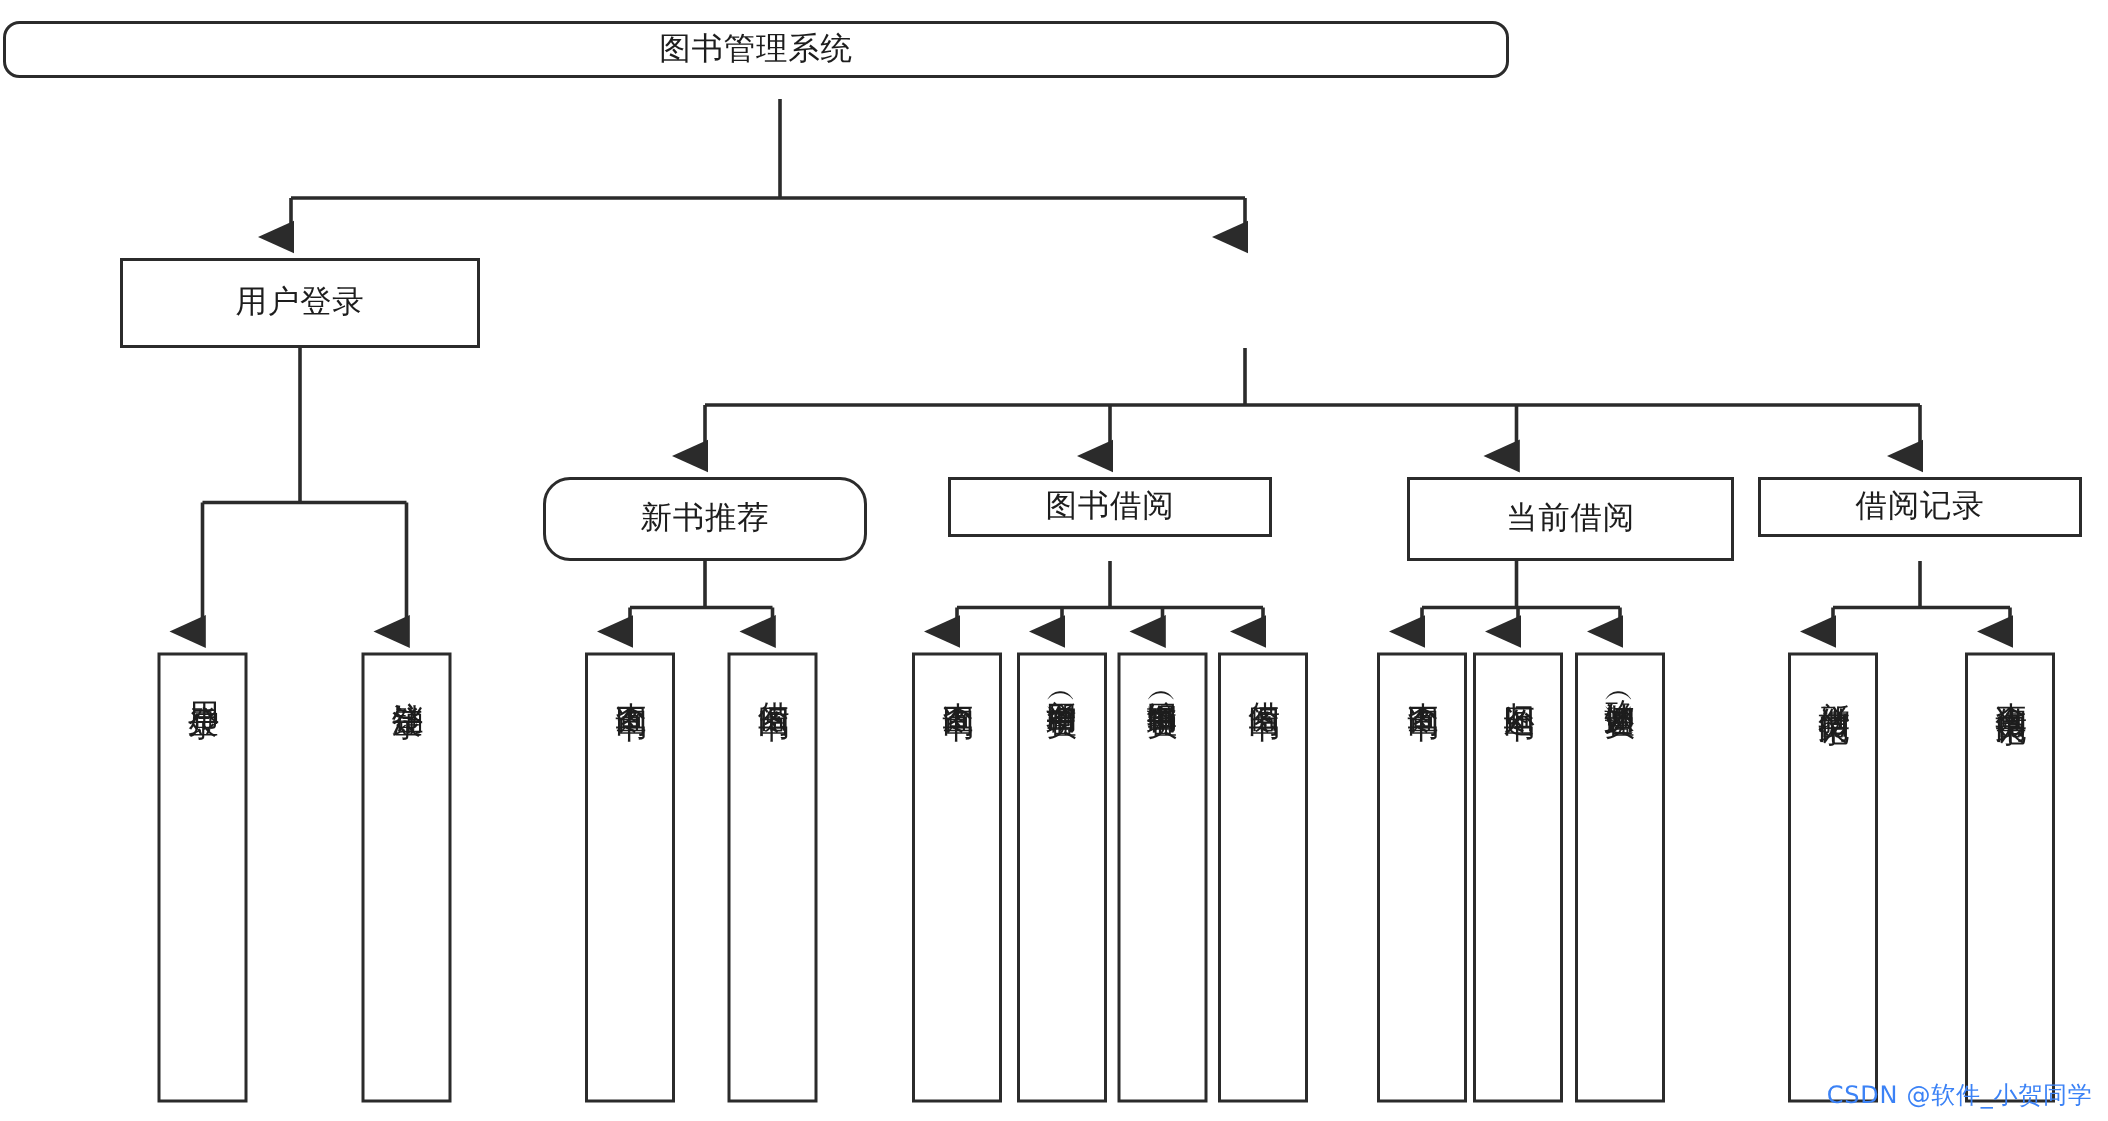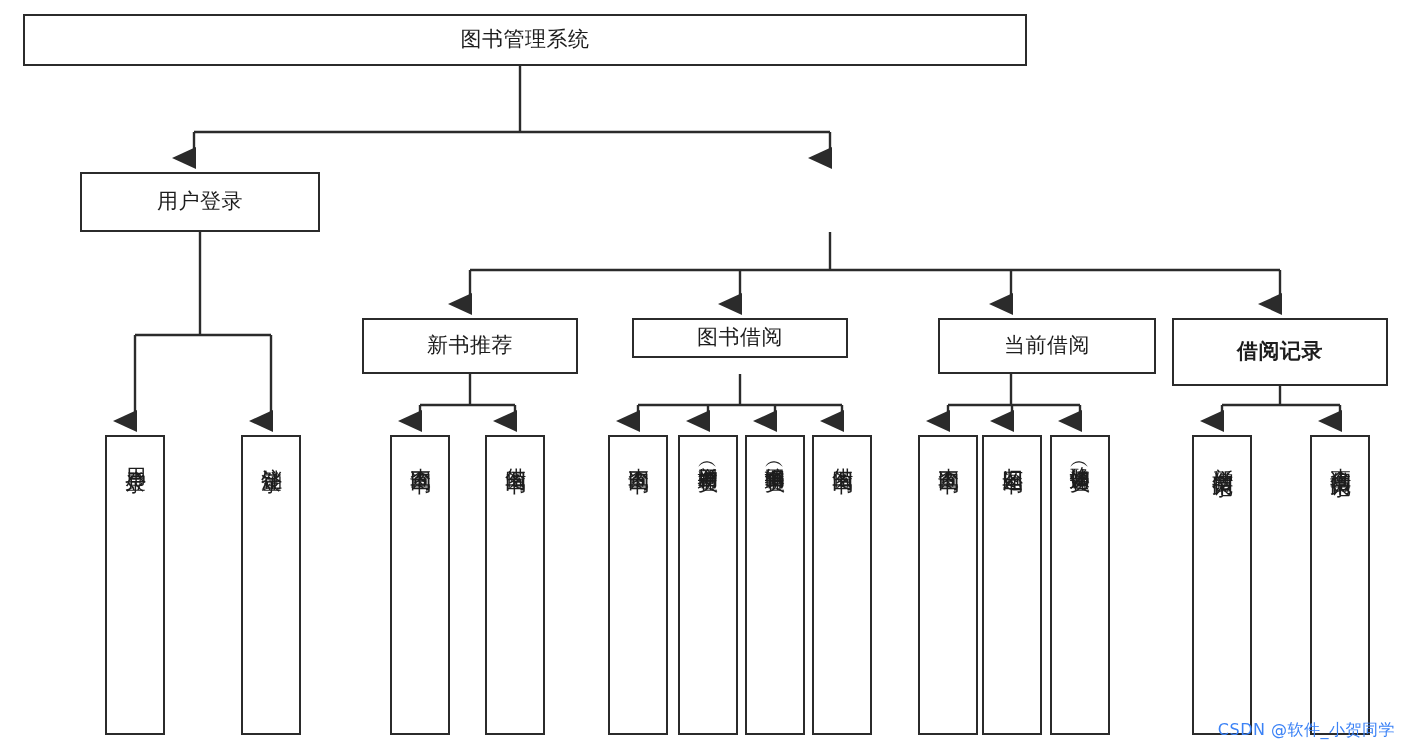--- a/index.html
+++ b/index.html
@@ -126,38 +126,38 @@
       <path d="M 1012 405 L 1012 421" marker-end="url(#arrowdown)"></path>
       <path d="M 1080 405 L 1080 421" marker-end="url(#arrowdown)"></path>
 
       <path d="M 1280 374 L 1280 405"></path>
       <path d="M 1222 405 L 1340 405"></path>
       <path d="M 1222 405 L 1222 421" marker-end="url(#arrowdown)"></path>
       <path d="M 1340 405 L 1340 421" marker-end="url(#arrowdown)"></path>
     </g>
   </svg>
 
-  <div class="node node-h" style="left:23px; top:14px; width:1004px; height:52px;">
+  <div class="node node-h" style="left:2px; top:14px; width:1004px; height:38px;border-radius:11px;">
     <span>图书管理系统</span>
   </div>
 
   <div class="node node-h" style="left:80px; top:172px; width:240px; height:60px;">
     <span>用户登录</span>
   </div>
 
-  <div class="node node-h" style="left:362px; top:318px; width:216px; height:56px;">
+  <div class="node node-h" style="left:362px; top:318px; width:216px; height:56px;border-radius:18px;">
     <span>新书推荐</span>
   </div>
   <div class="node node-h" style="left:632px; top:318px; width:216px; height:40px;">
     <span>图书借阅</span>
   </div>
   <div class="node node-h" style="left:902px; top:318px; width:218px; height:56px;margin-left:36px;">
     <span>当前借阅</span>
   </div>
-  <div class="node node-h" style="left:1172px; top:318px; width:216px; height:68px;font-weight:bold;">
+  <div class="node node-h" style="left:1172px; top:318px; width:216px; height:40px;">
     <span>借阅记录</span>
   </div>
 
   <div class="node node-v" style="left:105px; top:435px; width:60px; height:300px;">
     <span class="vtext">用户登录</span>
   </div>
   <div class="node node-v" style="left:241px; top:435px; width:60px; height:300px;">
     <span class="vtext">注销登录</span>
   </div>
 

